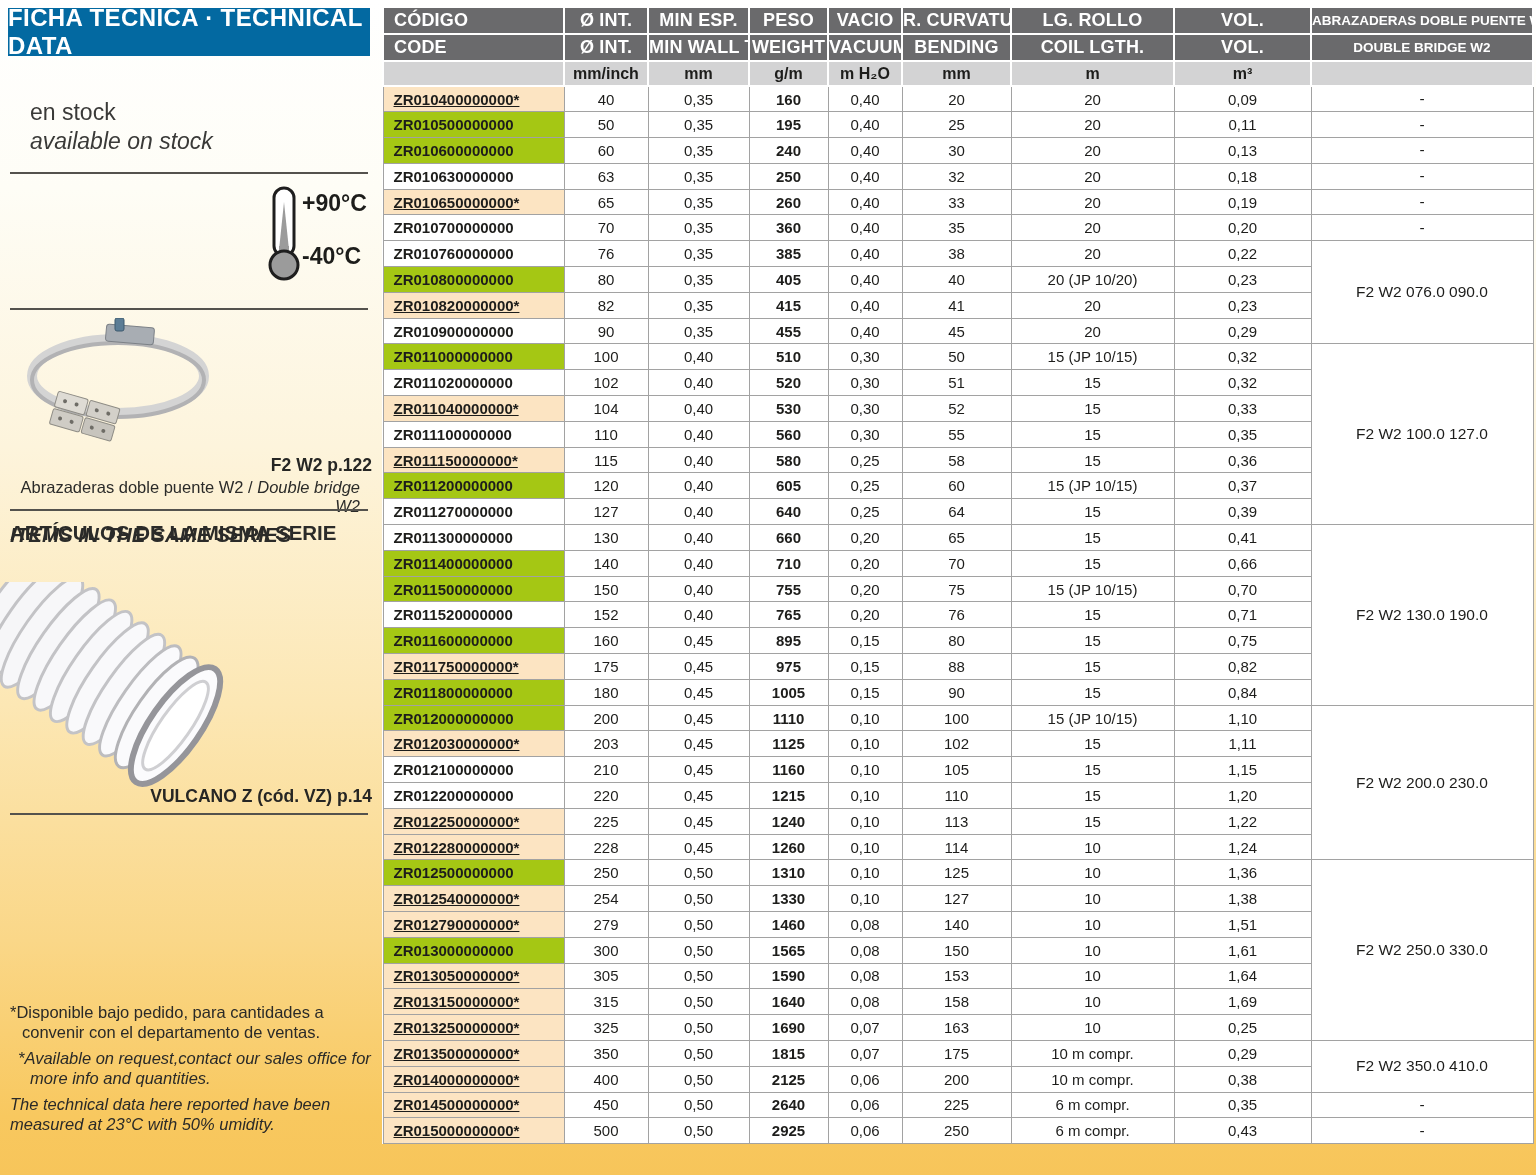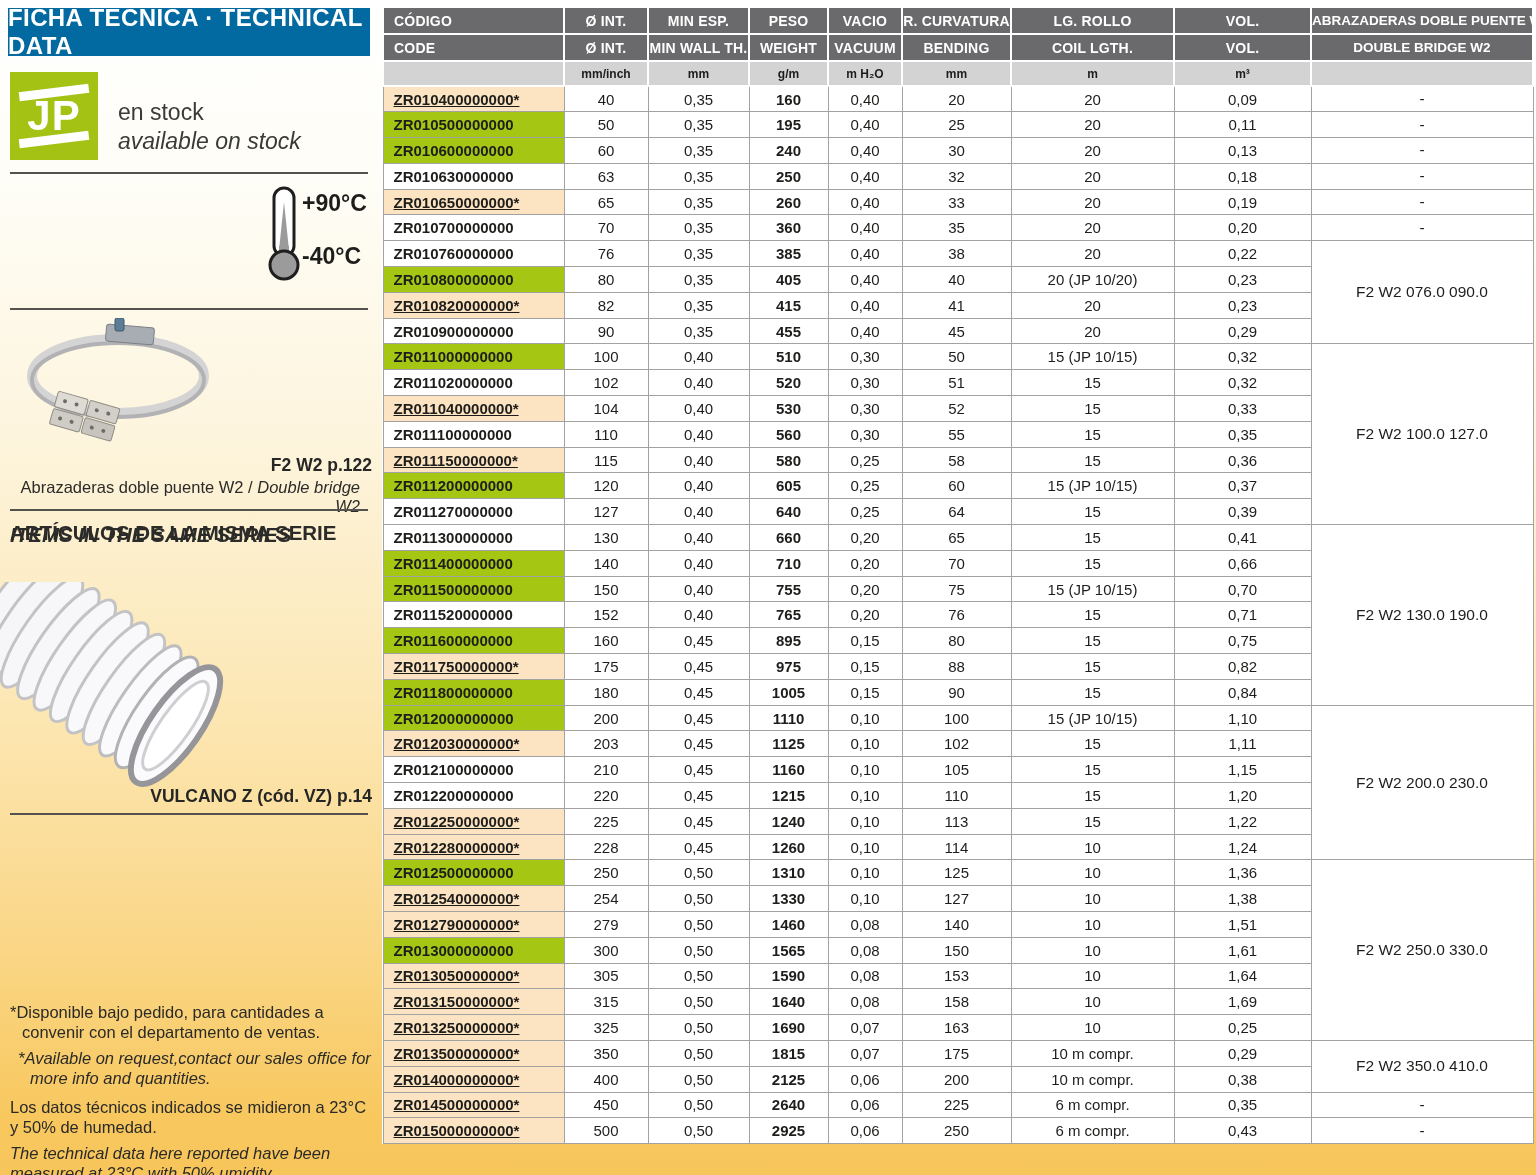--- a/index.html
+++ b/index.html
@@ -62,27 +62,27 @@
   .footnotes { position:absolute; left:10px; top:1002px; width:362px; font-size:16.5px; line-height:1.24; color:#2a2a28; }
   .footnotes p { margin-bottom:5px; }
   .fn-hang { padding-left:12px; text-indent:-12px; }
   .fn-hang-en { padding-left:20px; text-indent:-12px; }
   .fn-cond-es { margin-top:8px; }
 
   
   table.spec { position:absolute; left:382px; top:6px; width:1150px; border-collapse:collapse; table-layout:fixed; background:#fff; }
   table.spec th, table.spec td { overflow:hidden; white-space:nowrap; }
   th.hdr {
-    background:#6a6a6c; color:#fff; font-weight:bold; font-size:14px;
+    background:#6a6a6c; color:#fff; font-weight:bold; font-size:18px;
     height:27px; border:2px solid #fff; text-align:center; letter-spacing:.2px;
   }
   th.hdr.left { text-align:left; padding-left:10px; }
   th.hdr.small { font-size:13.5px; letter-spacing:0; }
   th.units {
-    background:#d3d3d4; color:#1d1d1b; font-weight:bold; font-size:12px;
+    background:#d3d3d4; color:#1d1d1b; font-weight:bold; font-size:16px;
     height:25px; border:2px solid #fff; text-align:center;
   }
   td {
     border:1px solid #a2a2a2; height:25.8px; font-size:15px; text-align:center;
     color:#1d1d1b; padding:0 2px; background:#fff;
   }
   td.code { text-align:left; padding-left:10px; font-weight:bold; }
   tr.hl-g td.code { background:#a5c714; }
   tr.hl-p td.code { background:#fce4c2;text-decoration:underline; }
   td.weight { font-weight:bold; }
@@ -91,25 +91,20 @@
 </head>
 <body>
 
 <div class="canvas">
 
   <div class="sidebar">
 
     <div class="title-bar">FICHA TÈCNICA · TECHNICAL DATA</div>
 
     <div class="stock-row">
-      <div class="jp-logo">
-        <span class="jp-bar top"></span>
-        <span class="jp-text">JP</span>
-        <span class="jp-bar bottom"></span>
-      </div>
       <div class="stock-text">
         <div>en stock</div>
         <div class="it">available on stock</div>
       </div>
     </div>
 
     <div class="divider div-a"></div>
 
 
     <svg class="thermo" width="36" height="96" viewBox="0 0 36 96">
@@ -173,21 +168,20 @@
       </g>
     </svg>
 
     <div class="ref-code vulcano-ref">VULCANO Z (cód. VZ) p.14</div>
 
     <div class="divider div-d"></div>
 
     <div class="footnotes">
       <p class="fn-hang">*Disponible bajo pedido, para cantidades a convenir con el departamento de ventas.</p>
       <p class="fn-hang-en it">*Available on request,contact our sales office for more info and quantities.</p>
-      <p class="fn-cond-es">Los datos técnicos indicados se midieron a 23°C y 50% de humedad.</p>
       <p class="it">The technical data here reported have been measured at 23°C with 50% umidity.</p>
     </div>
   </div>
 
   <table class="spec">
     <colgroup>
       <col style="width:181px">
         <col style="width:84px">
         <col style="width:101px">
       <col style="width:79px">

